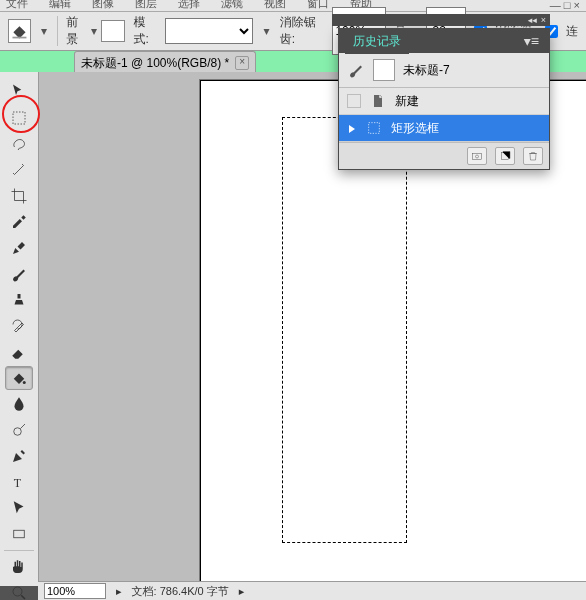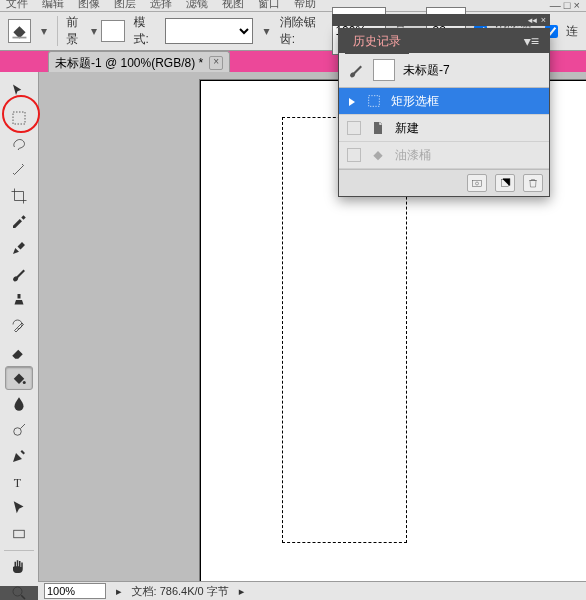--- a/index.html
+++ b/index.html
@@ -1,52 +1,52 @@
 <!DOCTYPE html>
 <html><head>
 <meta charset="utf-8">
 <style>
 html,body{margin:0;padding:0;font-family:"Microsoft YaHei",Arial,sans-serif;font-size:12px;background:#535353;color:#000;overflow:hidden}
 .app{width:586px;height:600px;position:relative;background:#535353}
 
-.menubar{height:11px;background:#e6e6e6;border-bottom:1px solid #aaa;display:flex;gap:14px;padding:0 6px;color:#555;font-size:11px;overflow:hidden;align-items:flex-end}
+.menubar{height:11px;background:#e6e6e6;border-bottom:1px solid #aaa;display:flex;gap:21px;padding:0 6px;color:#555;font-size:11px;overflow:hidden;align-items:flex-end}
 .menubar span{white-space:nowrap}
 .menubar .right{margin-left:auto;display:flex;gap:8px}
 
 .options{height:38px;background:#e6e6e6;border-bottom:1px solid #9a9a9a;display:flex;align-items:center;padding:0 8px;gap:8px}
 .tool-swatch{width:24px;height:22px;background:#fff;border:1px solid #888;display:flex;align-items:center;justify-content:center}
 .sep{width:1px;height:30px;background:#bdbdbd}
 .lbl{color:#333}
 .swatch-combo{display:flex;align-items:center;gap:2px}
 .swatch-combo .square{width:26px;height:20px;border:1px solid #888;background:#fff}
 .expander{width:12px;height:12px;border:none;display:inline-flex;align-items:center;justify-content:center;color:#555}
 .dropdown{height:22px;background:#fff;border:1px solid #7a7a7a;font-size:12px;padding:12px 2px}
 .dropdown.wide{width:100px}
 .checkbox-small{width:13px;height:13px;margin:0}
 
-.doctab-row{height:22px;background:#ec4899;border-bottom:1px solid #8b5cf6;display:flex;padding-left:48px}
+.doctab-row{height:22px;background:#86efac;border-bottom:1px solid #8b5cf6;display:flex;padding-left:74px}
 .doctab-row .tab{background:#cfcfcf;border:1px solid #9a9a9a;border-bottom:none;padding:3px 6px 2px 6px;display:flex;align-items:center;gap:6px;border-radius:3px 3px 0 0}
 .doctab-row .close{width:12px;height:12px;display:inline-block;color:#555;border:1px solid #999;border-radius:2px;text-align:center;line-height:10px;font-size:10px}
 
 .main{position:absolute;top:72px;left:0;right:0;bottom:14px;display:flex}
 .toolbar{width:38px;background:#e6e6e6;border-right:1px solid #9a9a9a;position:relative;padding-top:6px}
 .tool{width:26px;height:22px;margin:2px auto;display:flex;align-items:center;justify-content:center;border:1px solid transparent;border-radius:3px}
 .tool svg{width:18px;height:18px}
 .tool.selected{background:#cfcfcf;border-color:#9a9a9a;box-shadow:inset 0 1px 2px rgba(0,0,0,0.3)}
 .tool-divider{height:1px;background:#bdbdbd;margin:4px 4px}
 .red-circle{position:absolute;left:2px;top:23px;width:34px;height:34px;border:2px solid #ea1c1c;border-radius:50%;pointer-events:none;z-index:3}
 
 .canvas-area{flex:1;background:#bdbdbd;position:relative;overflow:hidden}
 .canvas{position:absolute;background:#fff;border:1px solid #7a7a7a;box-shadow:0 0 0 1px #000 inset}
 
 .selection{position:absolute;border:1px dashed #000}
 
 .panel{position:absolute;top:28px;right:36px;width:210px;background:#e6e6e6;border:1px solid #4a4a4a;box-shadow:0 4px 12px rgba(0,0,0,0.4);z-index:5}
 .panel-tabs{display:flex;background:#4a4a4a;color:#fff;align-items:center;height:24px;padding:0 6px}
-.panel-tabs .tab{background:#4a4a4a;color:#fca5a5;font-size:12px;padding:4px 8px}
+.panel-tabs .tab{background:#4a4a4a;color:#5eead4;font-size:12px;padding:4px 8px}
 .panel-tabs .flex{flex:1}
 .panel-menu{color:#ddd;padding:0 4px;font-size:14px}
 .panel-top{display:flex;align-items:center;gap:8px;padding:6px 8px;border-bottom:1px solid #bcbcbc}
 .panel-top .thumb{width:20px;height:20px;background:#fff;border:1px solid #9a9a9a}
 .panel-list{max-height:90px;overflow:auto}
 .row{display:flex;align-items:center;gap:8px;padding:4px 8px;border-bottom:1px solid #d0d0d0;background:#e6e6e6}
 .row .slot{width:12px;height:12px;border:1px solid #bdbdbd}
 .row .icon{width:18px;height:18px;display:flex;align-items:center;justify-content:center}
 .row.sel{background:#2f7fe6;color:#fff}
 .row.disabled{color:#a9a9a9}
@@ -244,50 +244,41 @@
     <div class="panel-menu">▾≡</div>
   </div>
   <div class="panel-top">
     <svg width="18" height="18" viewBox="0 0 24 24">
           <path fill="#555" d="M4 20c0-3 2-5 5-5l9-9 2 2-9 9c0 3-2 5-5 5z"></path>
         </svg>
     <div class="thumb"></div>
     <span>未标题-7</span>
   </div>
   <div class="panel-list">
+    <div class="row">
+      <div class="slot"></div>
+      <div class="icon">
+            <svg viewBox="0 0 24 24" width="16" height="16">
+              <path fill="#666" d="M6 3h9l3 3v15H6z"></path>
+              <path fill="#fff" d="M14 3v4h4"></path>
+            </svg>
+          </div>
+      <span>新建</span>
+    </div>
     <div class="row sel">
       <span class="pointerPlay"><svg viewBox="0 0 10 10" width="10" height="10">
               <path fill="#fff" d="M2 1l6 4-6 4z"></path>
             </svg></span>
       <div class="icon">
             <svg viewBox="0 0 24 24" width="16" height="16">
               <rect x="4" y="4" width="16" height="16" fill="none" stroke="#fff" stroke-dasharray="2 2"></rect>
             </svg>
           </div>
       <span>矩形选框</span>
     </div>
-    <div class="row">
-      <div class="slot"></div>
-      <div class="icon">
-            <svg viewBox="0 0 24 24" width="16" height="16">
-              <path fill="#666" d="M6 3h9l3 3v15H6z"></path>
-              <path fill="#fff" d="M14 3v4h4"></path>
-            </svg>
-          </div>
-      <span>新建</span>
-    </div>
-    <div class="row disabled">
-      <div class="slot"></div>
-      <div class="icon">
-            <svg viewBox="0 0 24 24" width="16" height="16">
-              <path fill="#aaa" d="M5 13l7-7 7 7-7 7z"></path>
-            </svg>
-          </div>
-      <span>油漆桶</span>
-    </div>
   </div>
   <div class="panel-foot">
     <div class="fbtn">
           <svg viewBox="0 0 24 24" width="12" height="12">
             <rect x="3" y="7" width="18" height="12" fill="none" stroke="#555"></rect>
             <circle cx="12" cy="13" r="3" fill="none" stroke="#555"></circle>
           </svg>
         </div>
     <div class="fbtn">
           <svg viewBox="0 0 24 24" width="12" height="12">

